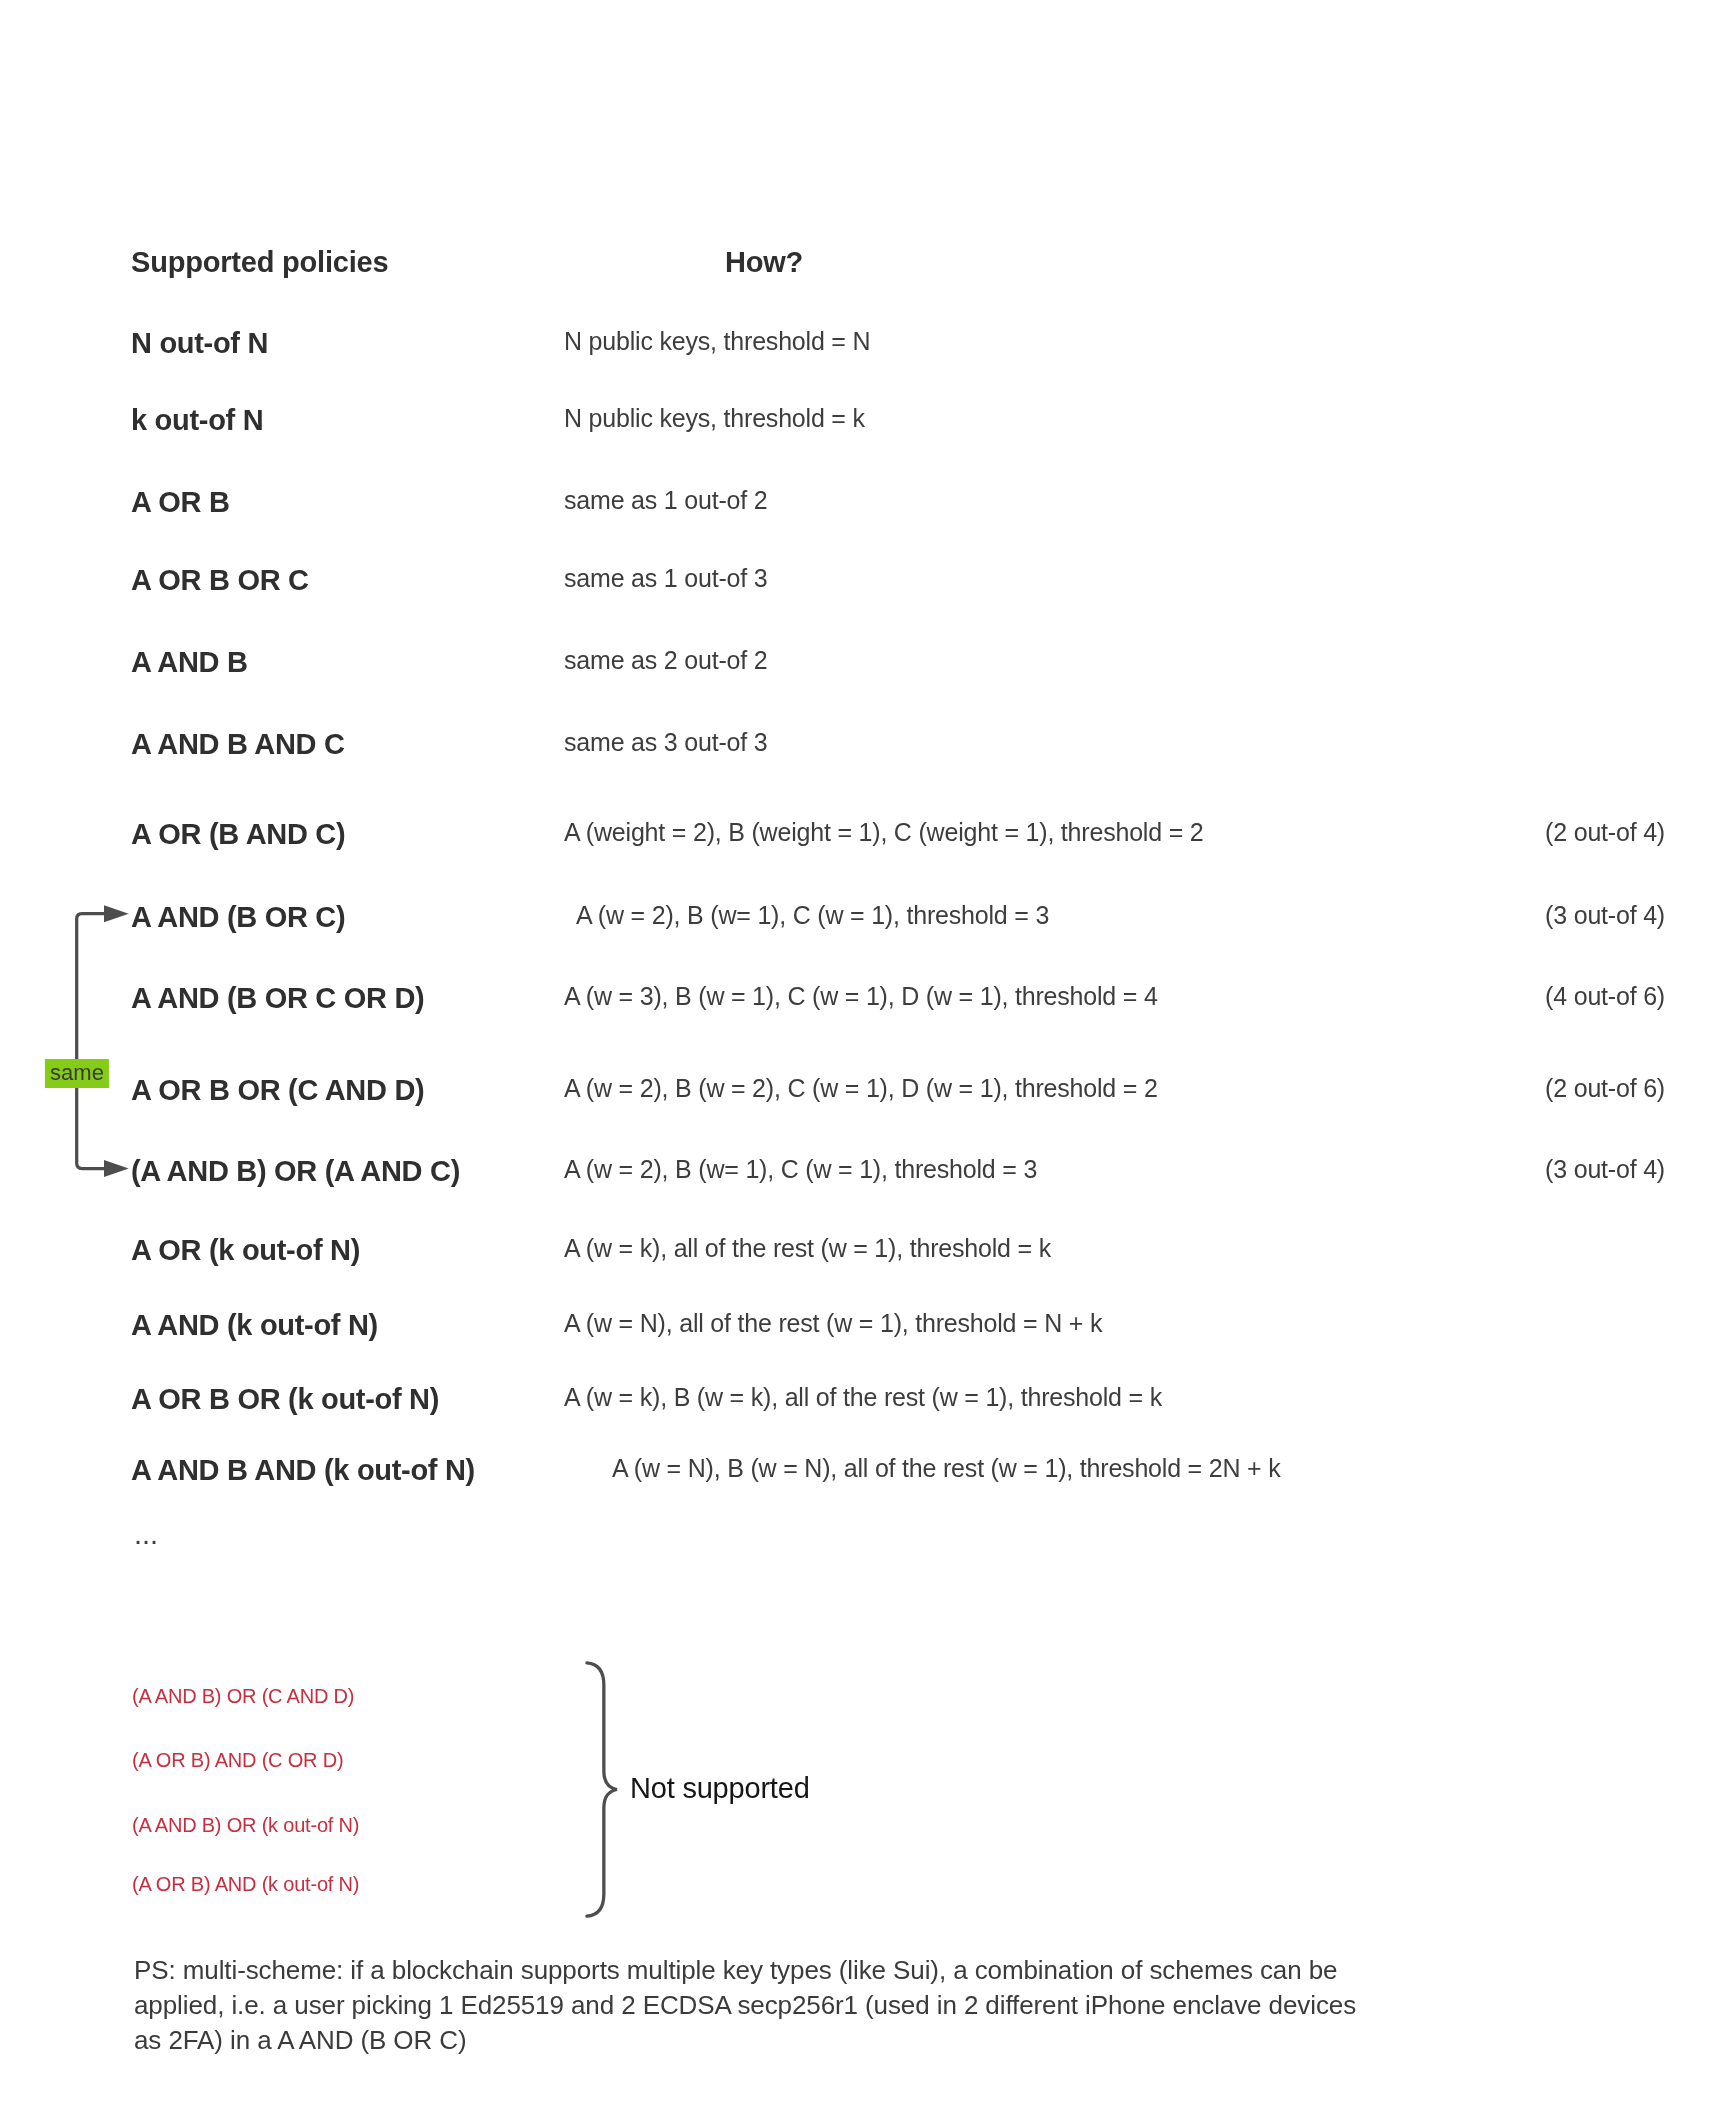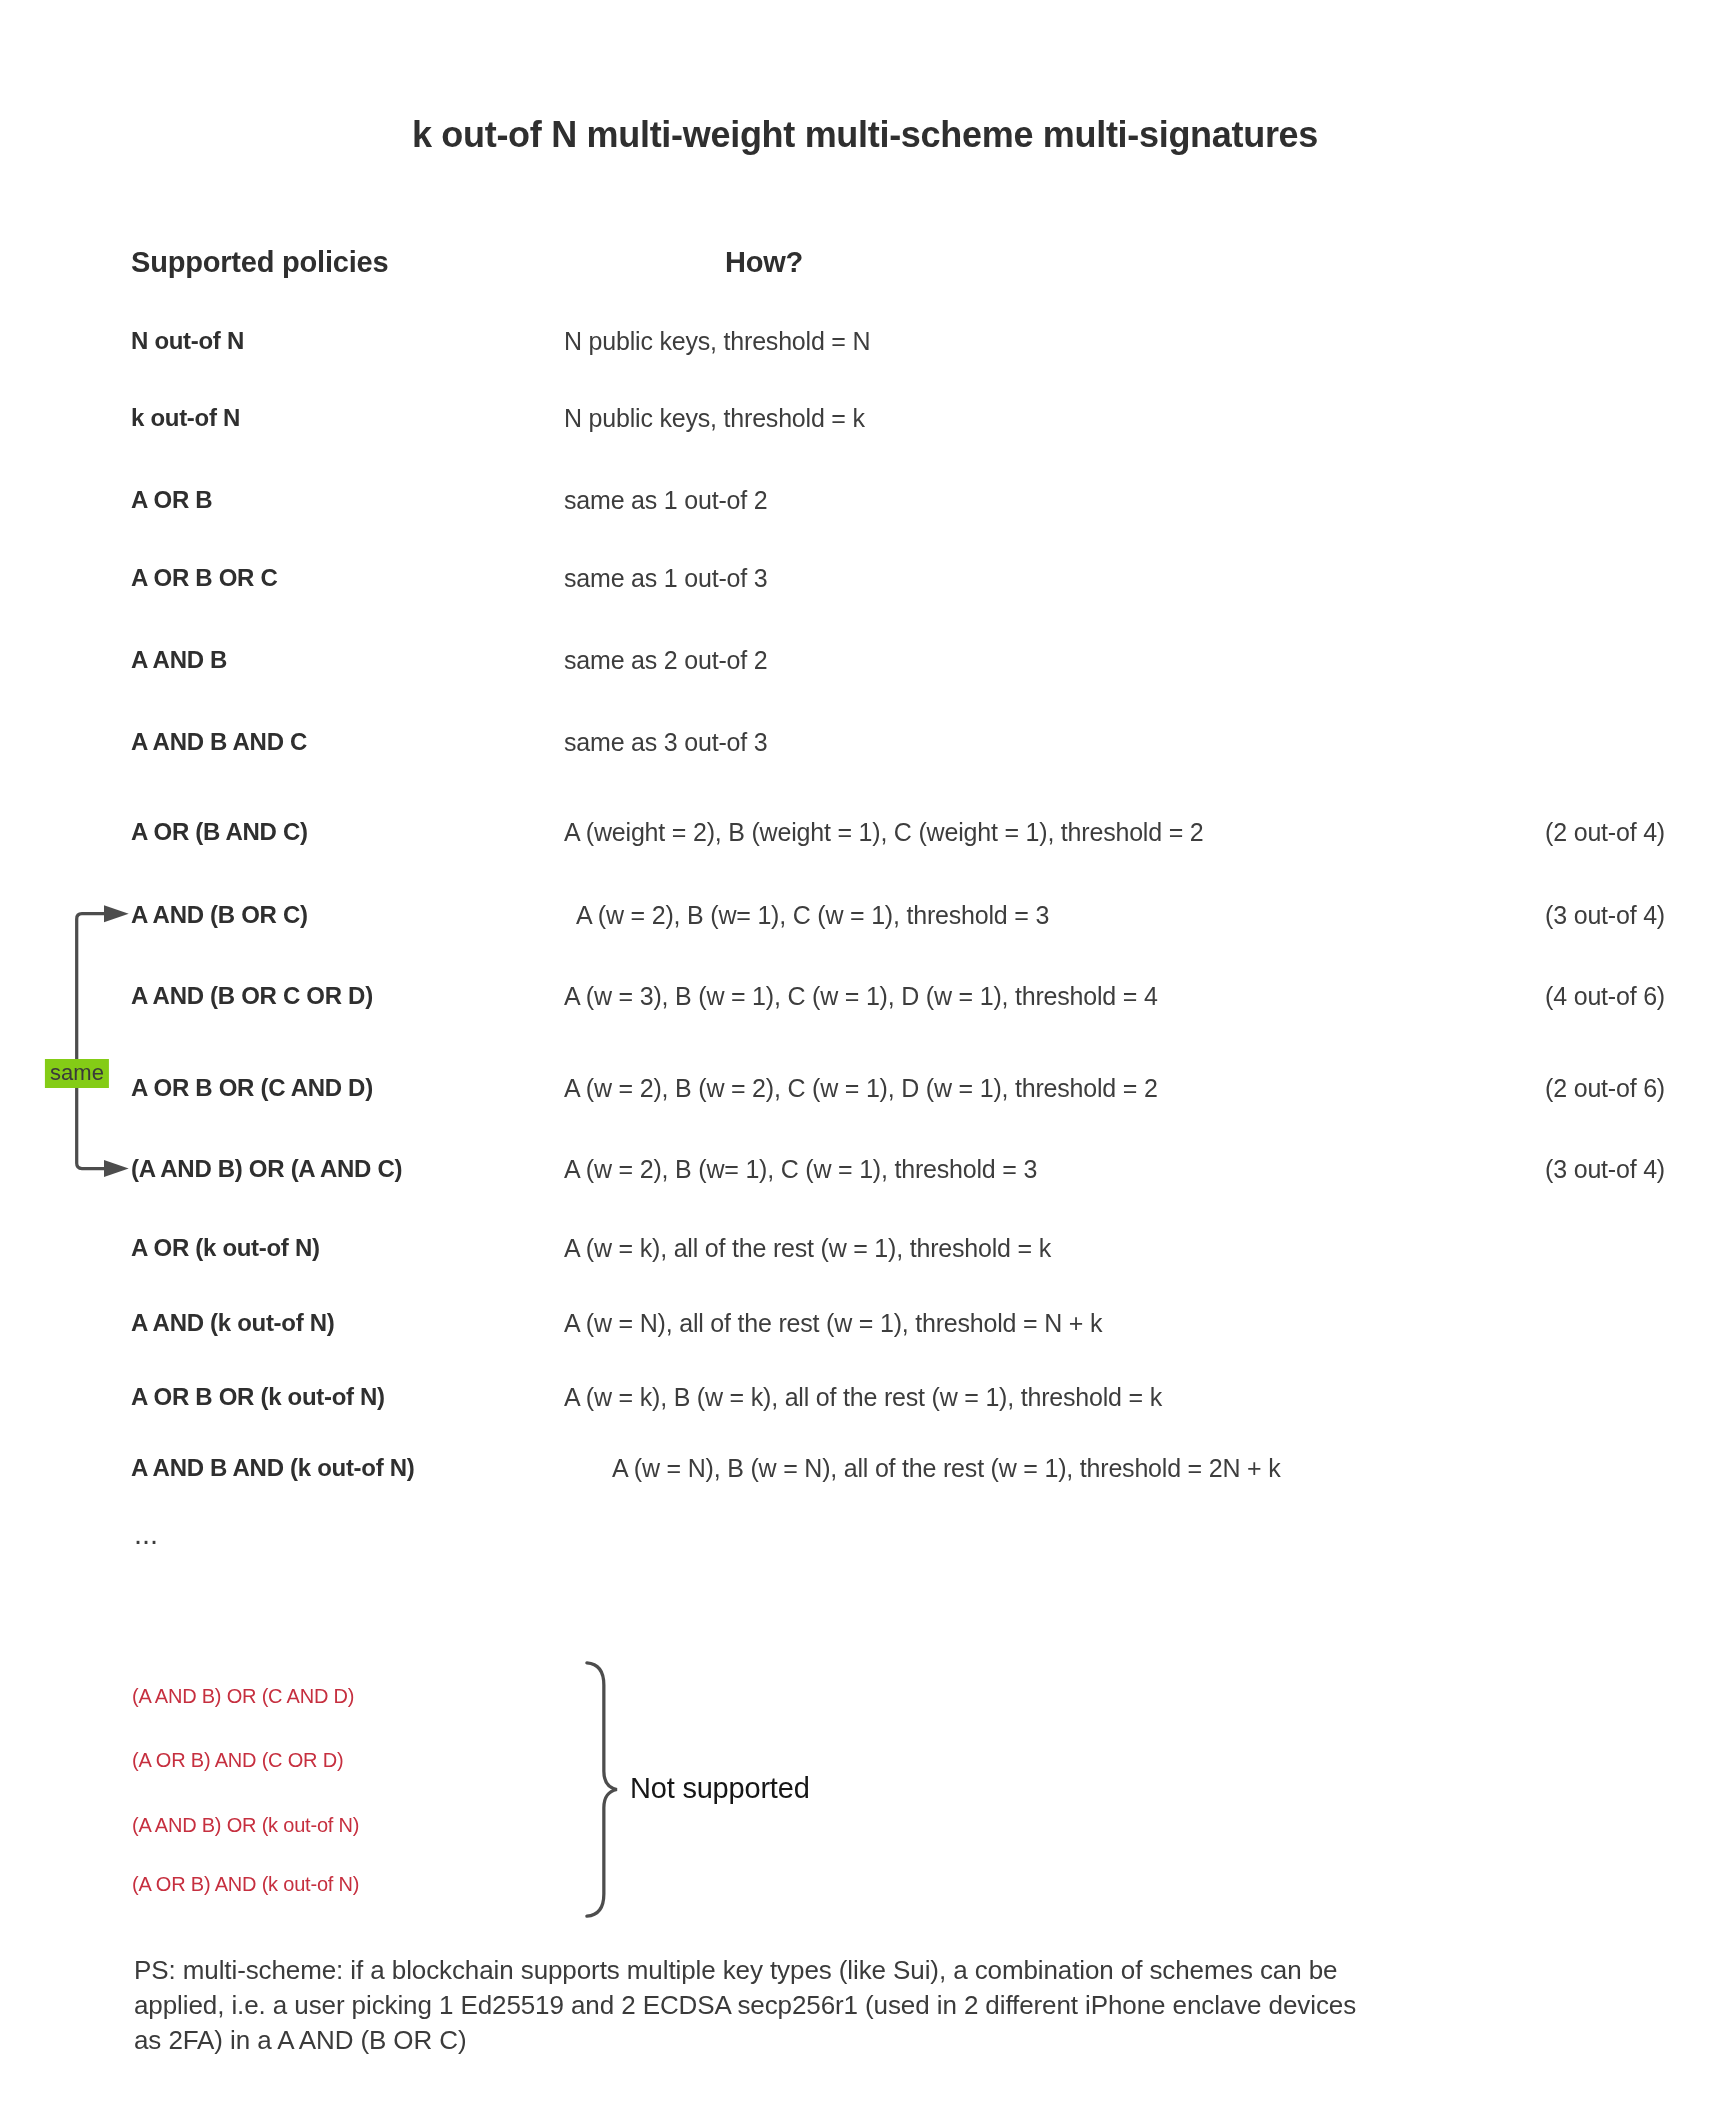--- a/index.html
+++ b/index.html
@@ -36,21 +36,21 @@
     position:absolute;
     left:131px;
     right:65px;   
     display:flex;
     align-items:flex-start;
     line-height:1.15;
     white-space:nowrap;
   }
   .policy{
     flex:0 0 433px;
-    font-size:24px;
+    font-size:29px;
     font-weight:bold;
     letter-spacing:-0.3px;
     color:#2f2f2f;
   }
   .how{
     flex:1;
     display:flex;
     justify-content:space-between;
     font-size:25px;
     letter-spacing:-0.2px;
@@ -112,21 +112,20 @@
     letter-spacing:-0.1px;
     color:#3b3b3b;
     white-space:nowrap;
   }
 </style>
 </head>
 <body>
 
 <div class="page">
 
-  <h1 class="title">k out-of N multi-weight multi-scheme multi-signatures</h1>
 
   <div class="col-header col1">Supported policies</div>
   <div class="col-header col2">How?</div>
 
   <div id="rows">
       <div class="row" style="top: 327px;">
         <div class="policy">N out-of N</div>
         <div class="how">
           <span>N public keys, threshold = N</span>
           <span class="note"></span>

